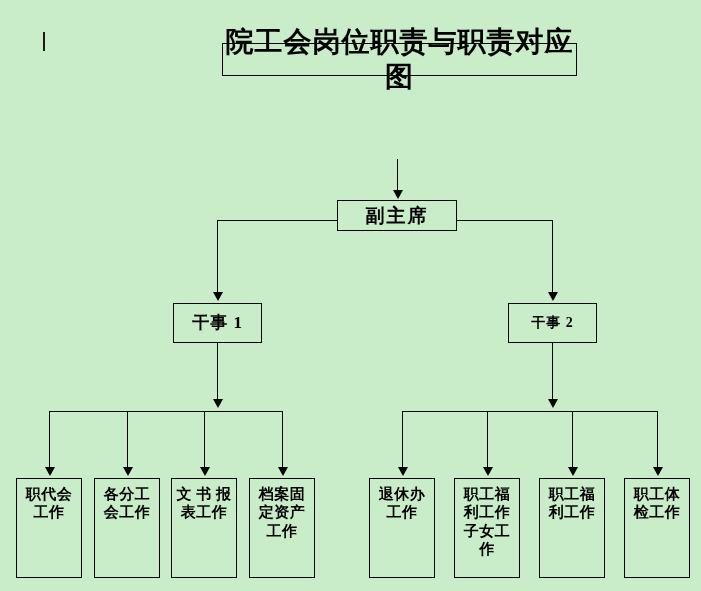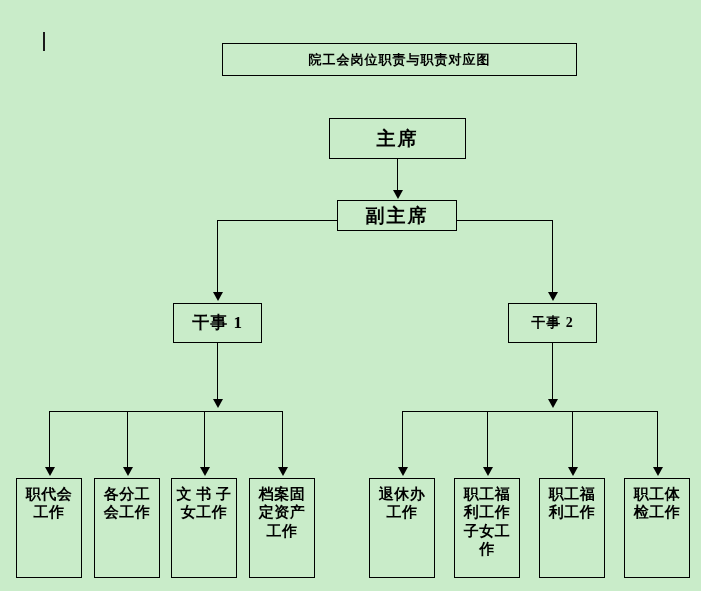--- a/index.html
+++ b/index.html
@@ -35,21 +35,21 @@
   }
   .node.top-align {
     align-items: flex-start;
     padding-top: 6px;
   }
   #title-box {
     left: 222px;
     top: 43px;
     width: 355px;
     height: 33px;
-    font-size: 13px;
+    font-size: 28px;
     font-weight: 700;
     letter-spacing: 1px;
     border-width: 1.5px;
   }
   #chairman-box {
     left: 329px;
     top: 118px;
     width: 137px;
     height: 41px;
     font-size: 19px;
@@ -129,23 +129,20 @@
 <body>
 
 <div id="canvas">
 
   <div id="text-caret"></div>
 
   <div class="node" id="title-box">
     <span>院工会岗位职责与职责对应图</span>
   </div>
 
-  <div class="node" id="chairman-box">
-    <span>主席</span>
-  </div>
 
   <div class="vline" style="left:397px; top:159px; height:32px;"></div>
   <div class="arrow-down" style="left:393px; top:190px;"></div>
 
   <div class="node" id="vice-chairman-box">
     <span>副主席</span>
   </div>
 
   <div class="hline" style="left:217px; top:220px; width:121px;"></div>
   <div class="vline" style="left:217px; top:220px; height:73px;"></div>
@@ -196,21 +193,21 @@
   <div class="vline" style="left:657px; top:411px; height:57px;"></div>
   <div class="arrow-down" style="left:653px; top:467px;"></div>
 
   <div class="node leaf top-align" style="left:16px; top:478px; width:66px;">
     <span class="leaf-text">职代会工作</span>
   </div>
   <div class="node leaf top-align" style="left:94px; top:478px; width:66px;">
     <span class="leaf-text">各分工会工作</span>
   </div>
   <div class="node leaf top-align" style="left:171px; top:478px; width:66px;">
-    <span class="leaf-text">文 书 子女工作</span>
+    <span class="leaf-text">文 书 报表工作</span>
   </div>
   <div class="node leaf top-align" style="left:249px; top:478px; width:66px;">
     <span class="leaf-text">档案固定资产工作</span>
   </div>
 
   <div class="node leaf top-align" style="left:369px; top:478px; width:66px;">
     <span class="leaf-text">退休办工作</span>
   </div>
   <div class="node leaf top-align" style="left:454px; top:478px; width:66px;">
     <span class="leaf-text">职工福利工作　子女工作</span>

